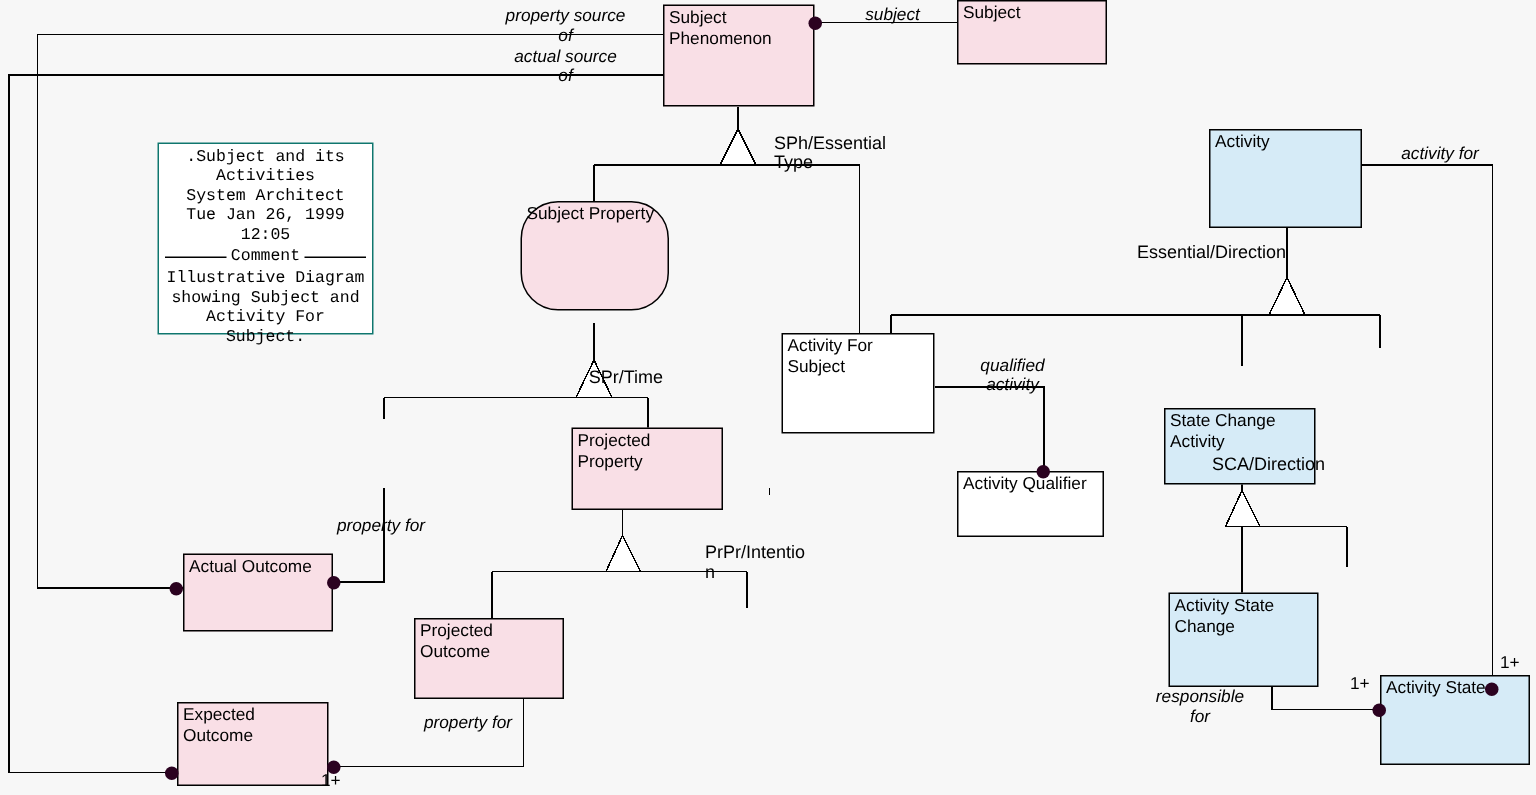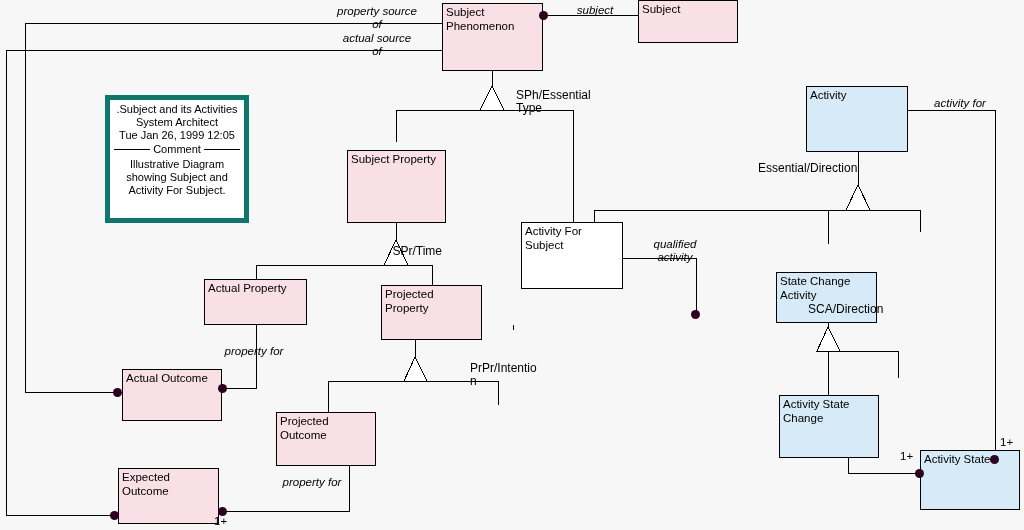--- a/index.html
+++ b/index.html
@@ -45,27 +45,28 @@
   .mult-label{
     position:absolute;
     font-size:11.5px;
     line-height:13px;
     color:#000;
     font-style:normal;
   }
   .comment{
     position:absolute;
     box-sizing:border-box;
-    border:5px solid #0f766e;
+    border:1px solid #0f766e;
     background:#ffffff;
     font-size:11px;
     line-height:13px;
     text-align:center;
     color:#000;
     padding:3px 4px;
+    font-family:Liberation Mono, monospace;
   }
   .comment .cline{display:block;}
   .comment .divider{
     display:flex;align-items:center;justify-content:center;
     gap:3px;margin:1px 0 2px 0;font-size:11px;
   }
   .comment .divider:before,.comment .divider:after{
     content:"";flex:1;height:1px;background:#000;
   }
   .dot{position:absolute;width:9px;height:9px;border-radius:50%;background:#2b0220;}
@@ -126,27 +127,27 @@
 
       <path d="M848 458 L848 473 L920 473"></path>
     </g>
   </svg>
 
   <div class="node pink" style="left:442px;top:3px;width:101px;height:68px;">Subject
 Phenomenon</div>
 
   <div class="node pink" style="left:638px;top:0px;width:100px;height:43px;">Subject</div>
 
-  <div class="node pink" style="left:347px;top:150px;width:99px;height:73px;">Subject Property</div>
+  <div class="node pink" style="left:347px;top:134px;width:99px;height:73px;border-radius:25px;">Subject Property</div>
 
   <div class="node white" style="left:521px;top:222px;width:102px;height:67px;">Activity For
 Subject</div>
 
-
-  <div class="node pink" style="left:204px;top:279px;width:103px;height:46px;">Actual Property</div>
+  <div class="node white" style="left:638px;top:314px;width:98px;height:44px;">Activity Qualifier</div>
+
 
   <div class="node pink" style="left:381px;top:285px;width:101px;height:55px;">Projected
 Property</div>
 
   <div class="node pink" style="left:122px;top:369px;width:100px;height:52px;">Actual Outcome</div>
 
   <div class="node pink" style="left:276px;top:412px;width:100px;height:54px;">Projected
 Outcome</div>
 
   <div class="node pink" style="left:118px;top:468px;width:101px;height:56px;">Expected
@@ -194,20 +195,22 @@
 
   <div class="edge-label" style="left:640px;top:238px;width:70px;">qualified
 activity</div>
 
   <div class="edge-label" style="left:918px;top:97px;width:84px;">activity for</div>
 
   <div class="plain-label" style="left:758px;top:162px;width:110px;text-align:left;">Essential/Direction</div>
 
   <div class="plain-label" style="left:784px;top:303px;width:96px;text-align:left;margin-left:24px;">SCA/Direction</div>
 
+  <div class="edge-label" style="left:752px;top:459px;width:96px;">responsible
+for</div>
 
   <div class="mult-label" style="left:214px;top:515px;">1+</div>
 
   <div class="mult-label" style="left:900px;top:450px;">1+</div>
 
   <div class="mult-label" style="left:1000px;top:436px;">1+</div>
 
   <div class="dot" style="left:539px;top:11px;"></div>
   <div class="dot" style="left:113px;top:388px;"></div>
   <div class="dot" style="left:218px;top:384px;"></div>

